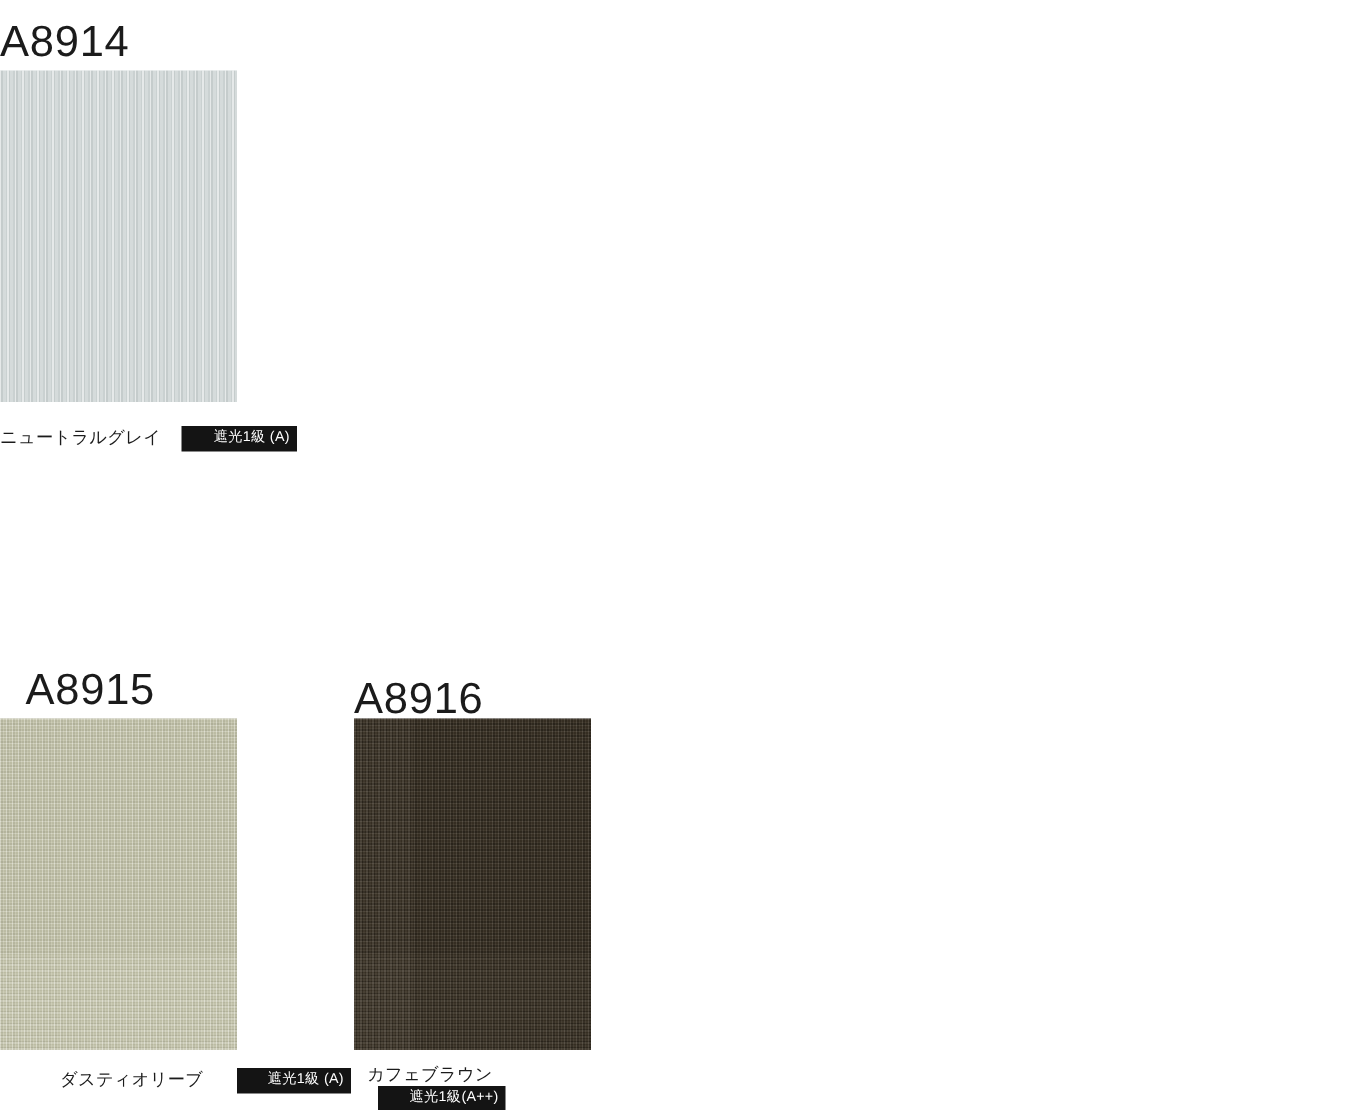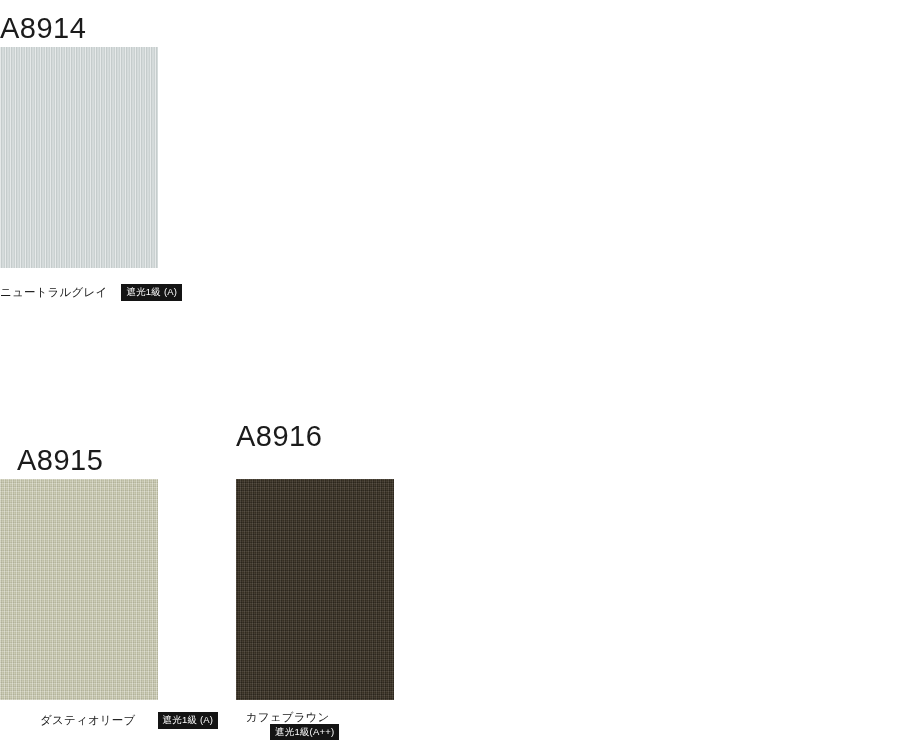--- a/index.html
+++ b/index.html
@@ -114,21 +114,21 @@
   }
 
   .blackout-badge {
     display: inline-block;
     background: #141414;
     color: #ffffff;
     font-family: "Liberation Sans", "DejaVu Sans", sans-serif;
     font-size: 9.5px;
     font-weight: 400;
     line-height: 1;
-    padding: 3px 5px 4px 5px;
+    padding: 3px 5px 4px 21px;
     letter-spacing: 0.2px;
   }
 
   
   .legend {
     position: absolute;
     right: 8px;
     bottom: 6px;
     text-align: left;
     line-height: 1.45;
@@ -164,23 +164,23 @@
 
   <div class="code-title" style="left:17px; top:446px;">A8915</div>
 
   <div class="swatch weave-mesh" style="left:0px; top:479px; width:158px; height:221px; background-color:#c3c3a9;"></div>
 
   <div class="caption-row" style="left:0px; top:712px;margin-left:40px;">
     <span class="color-name">ダスティオリーブ</span>
     <span class="blackout-badge" style="margin-left:22px;">遮光1級 (A)</span>
   </div>
 
-  <div class="code-title" style="left:236px; top:422px;">A8916</div>
+  <div class="code-title" style="left:236px; top:452px;">A8916</div>
 
   <div class="swatch weave-mesh-dark" style="left:236px; top:479px; width:158px; height:221px; background-color:#3b3326;"></div>
 
   <div class="caption-row" style="left:236px; top:712px;flex-direction:column;">
     <span class="color-name">カフェブラウン</span>
-    <span class="blackout-badge" style="margin-left:34px;">遮光1級(A++)</span>
+    <span class="blackout-badge" style="margin-left:16px;">遮光1級(A++)</span>
   </div>
 
 
 </div>
 
 </body></html>

